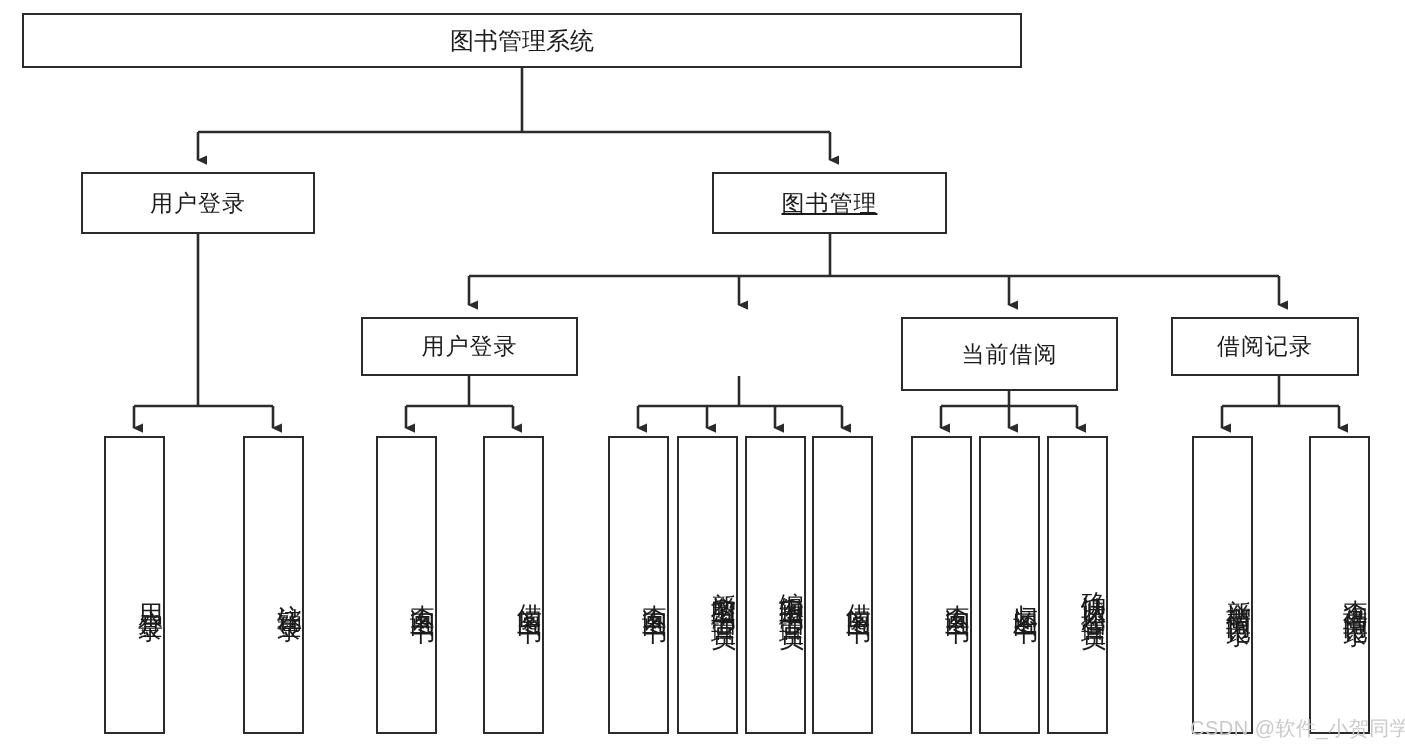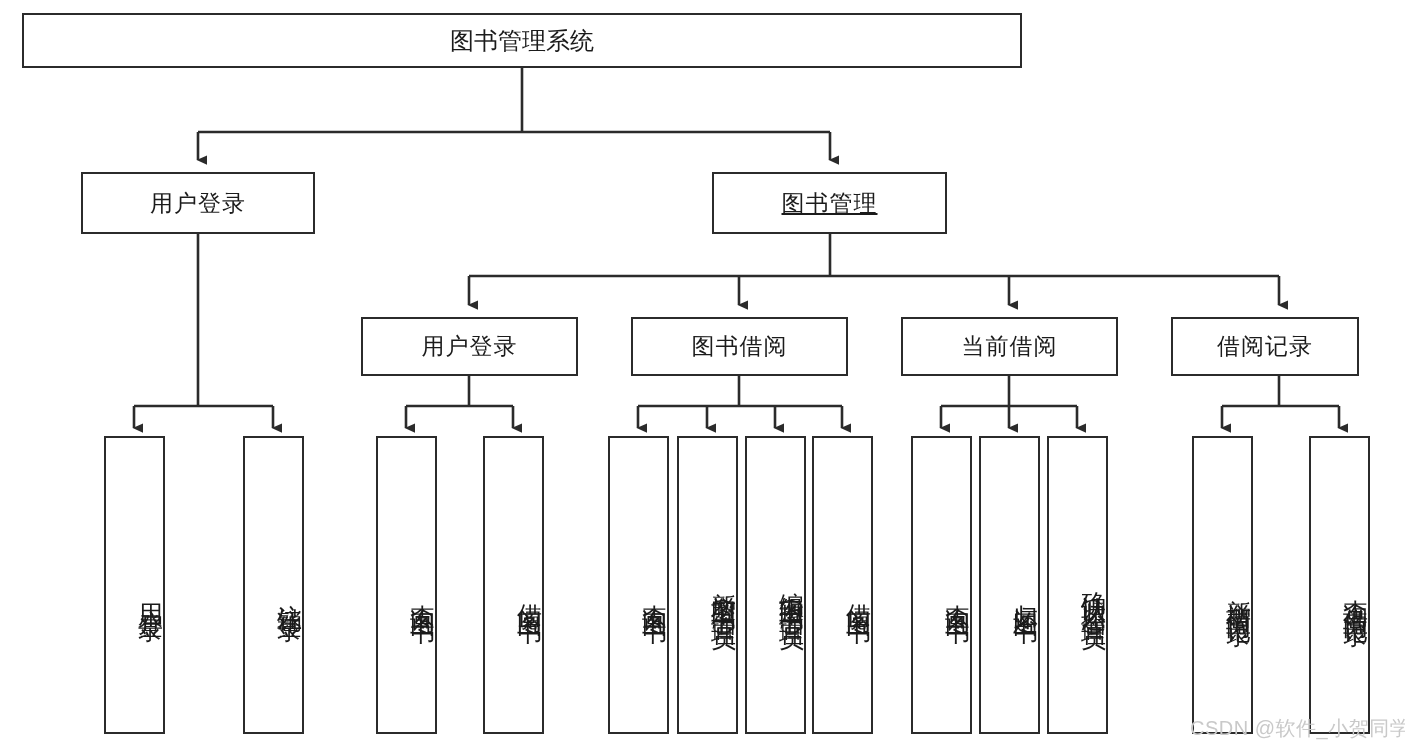--- a/index.html
+++ b/index.html
@@ -91,24 +91,21 @@
   <div class="node horiz" style="left:81px;top:172px;width:234px;height:62px;">
     <span>用户登录</span>
   </div>
   <div class="node horiz" style="left:712px;top:172px;width:235px;height:62px;text-decoration:underline;">
     <span>图书管理</span>
   </div>
 
   <div class="node horiz" style="left:361px;top:317px;width:217px;height:59px;">
     <span>用户登录</span>
   </div>
-  <div class="node horiz" style="left:631px;top:317px;width:217px;height:59px;">
-    <span>图书借阅</span>
-  </div>
-  <div class="node horiz" style="left:901px;top:317px;width:217px;height:59px;">
+  <div class="node horiz" style="left:901px;top:317px;width:217px;height:74px;">
     <span>当前借阅</span>
   </div>
   <div class="node horiz" style="left:1171px;top:317px;width:188px;height:59px;">
     <span>借阅记录</span>
   </div>
 
   <div class="node leaf" style="left:104px;top:436px;width:61px;height:298px;">
     <span class="vtext">用户登录</span>
   </div>
   <div class="node leaf" style="left:243px;top:436px;width:61px;height:298px;">

